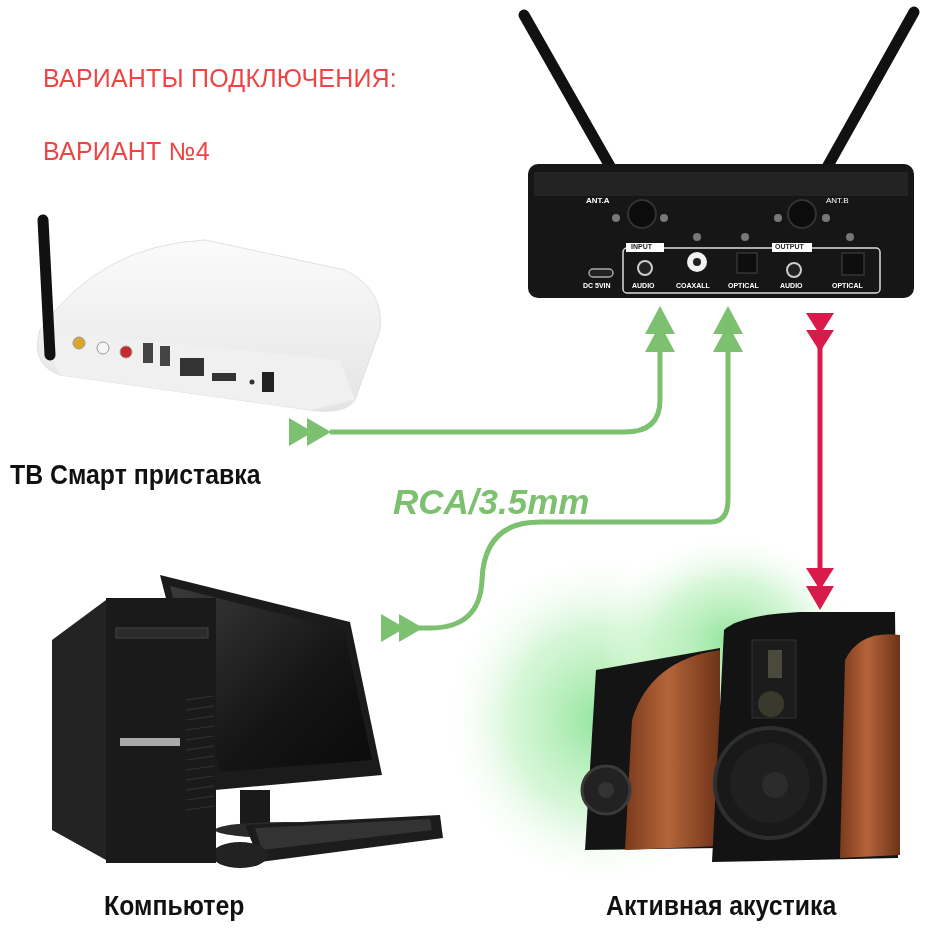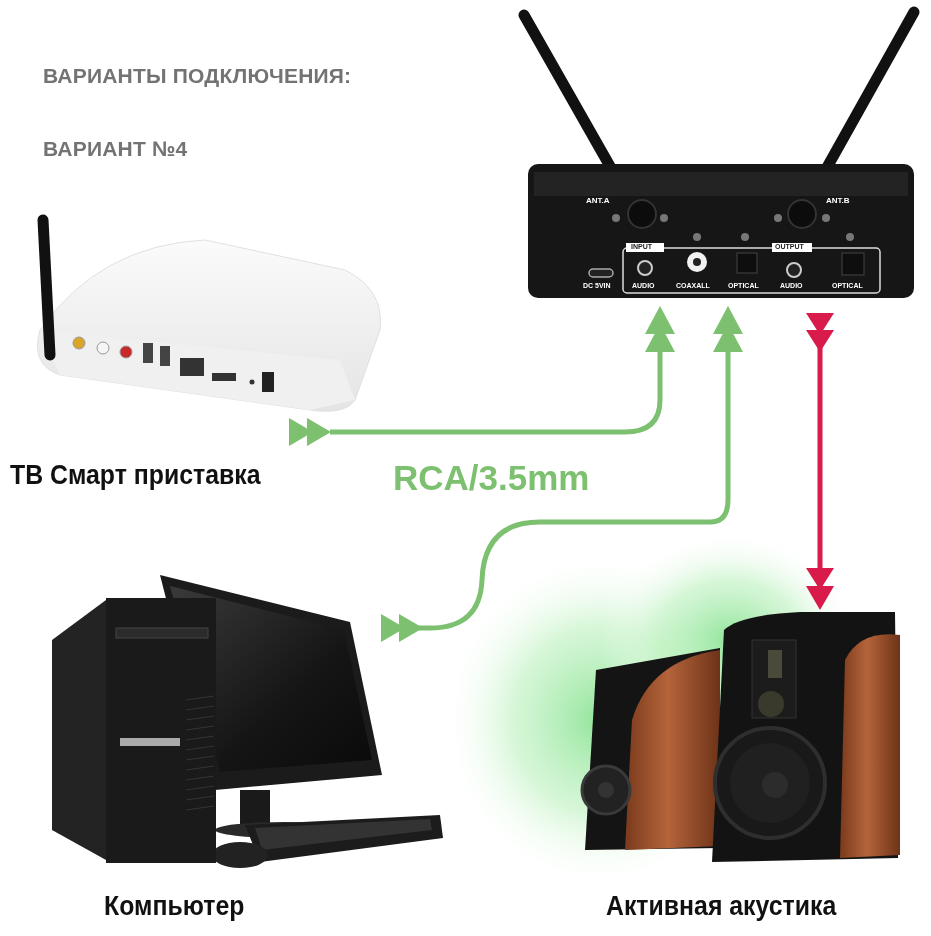--- a/index.html
+++ b/index.html
@@ -1,18 +1,18 @@
 <!DOCTYPE html>
 <html><head>
   <meta charset="utf-8">
   <style>
     html, body { margin:0; padding:0; background:#ffffff; }
     body { width:931px; height:936px; position:relative; overflow:hidden; font-family:"Liberation Sans", sans-serif; }
     .abs { position:absolute; }
-    .title { font-weight:bold; color:#737373; font-size:21px; letter-spacing:0.2px; }
+    .title { font-weight:normal; color:#ef4444; font-size:25px; letter-spacing:0.2px; }
     .label { font-weight:bold; color:#111; font-size:27px; transform:scaleX(0.92); transform-origin:left center; white-space:nowrap; }
     .rca { font-weight:bold; color:#7cc070; font-size:35px; white-space:nowrap; }
     svg { position:absolute; left:0; top:0; }
   </style>
 </head>
 <body>
 
 <svg width="931" height="936" viewBox="0 0 931 936">
   <defs>
     <radialGradient id="glow" cx="50%" cy="50%" r="50%">
@@ -157,30 +157,30 @@
     <line x1="820" y1="330" x2="820" y2="590" stroke="#d81b4a" stroke-width="5"></line>
     <polygon points="806,313 834,313 820,335" fill="#d81b4a"></polygon>
     <polygon points="806,330 834,330 820,352" fill="#d81b4a"></polygon>
     <polygon points="806,568 834,568 820,590" fill="#d81b4a"></polygon>
     <polygon points="806,586 834,586 820,610" fill="#d81b4a"></polygon>
   </g>
 </svg>
 
 <div class="abs" style="left:0;top:0;width:931px;height:936px;padding-left:27px;">
   <span class="abs" style="left:586px;top:196px;font-size:8px;font-weight:bold;color:#fff;">ANT.A</span>
-  <span class="abs" style="left:826px;top:196px;font-size:8px;font-weight:bold;color:#fff;">ANT.B</span>
+  <span class="abs" style="left:826px;top:196px;font-size:8px;font-weight:normal;color:#fff;">ANT.B</span>
   <span class="abs" style="left:631px;top:243px;font-size:7px;font-weight:bold;color:#222;">INPUT</span>
   <span class="abs" style="left:775px;top:243px;font-size:7px;font-weight:bold;color:#222;">OUTPUT</span>
   <span class="abs" style="left:583px;top:282px;font-size:7px;font-weight:bold;color:#fff;">DC 5VIN</span>
   <span class="abs" style="left:632px;top:282px;font-size:7px;font-weight:bold;color:#fff;">AUDIO</span>
   <span class="abs" style="left:676px;top:282px;font-size:7px;font-weight:bold;color:#fff;">COAXALL</span>
   <span class="abs" style="left:728px;top:282px;font-size:7px;font-weight:bold;color:#fff;">OPTICAL</span>
   <span class="abs" style="left:780px;top:282px;font-size:7px;font-weight:bold;color:#fff;">AUDIO</span>
   <span class="abs" style="left:832px;top:282px;font-size:7px;font-weight:bold;color:#fff;">OPTICAL</span>
 </div>
 
 <div class="abs title" style="left:43px;top:64px;">ВАРИАНТЫ ПОДКЛЮЧЕНИЯ:</div>
 <div class="abs title" style="left:43px;top:137px;">ВАРИАНТ №4</div>
 
 <div class="abs label" style="left:10px;top:460px;">ТВ Смарт приставка</div>
-<div class="abs rca" style="left:393px;top:458px;">RCA/3.5mm</div>
+<div class="abs rca" style="left:393px;top:482px;font-style:italic;">RCA/3.5mm</div>
 <div class="abs label" style="left:104px;top:891px;">Компьютер</div>
 <div class="abs label" style="left:606px;top:891px;">Активная акустика</div>
 
 </body></html>

